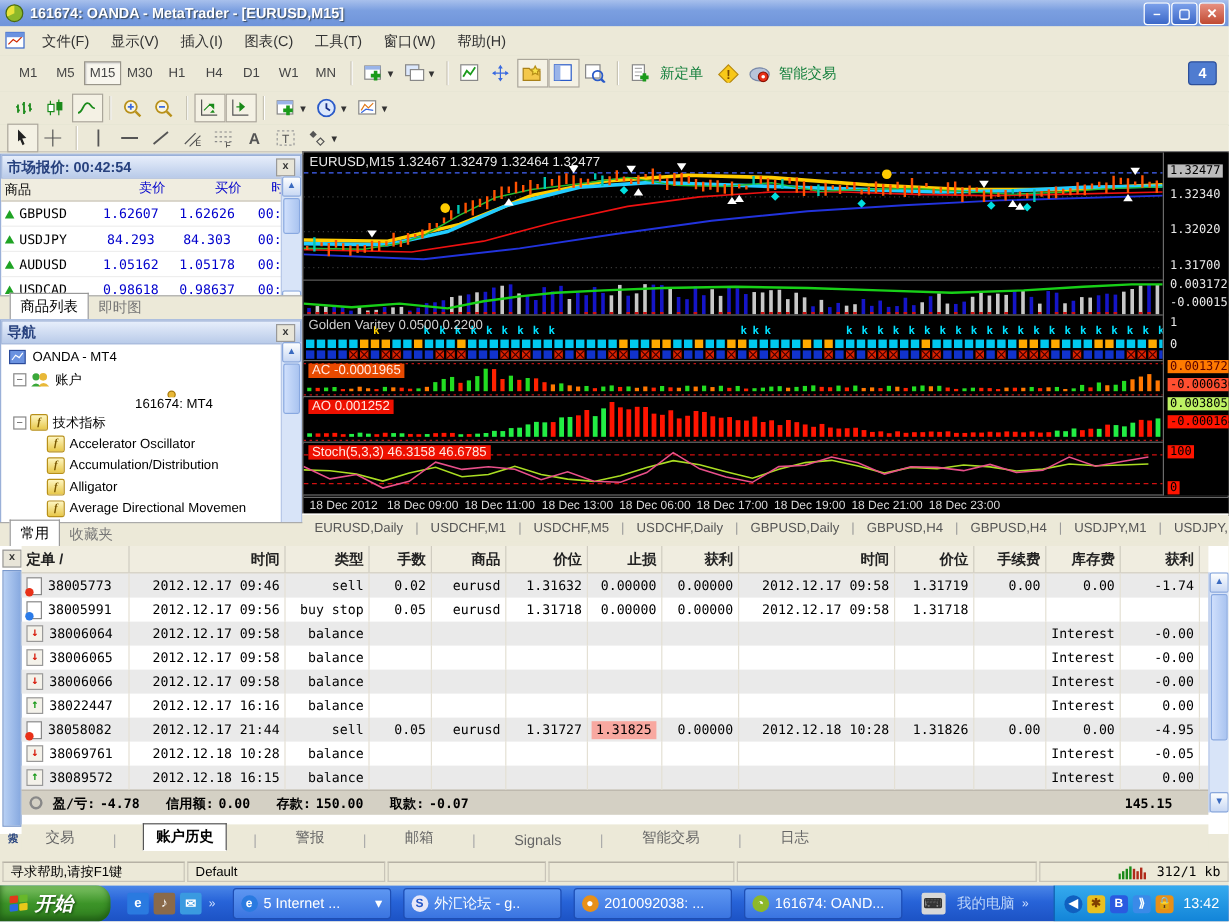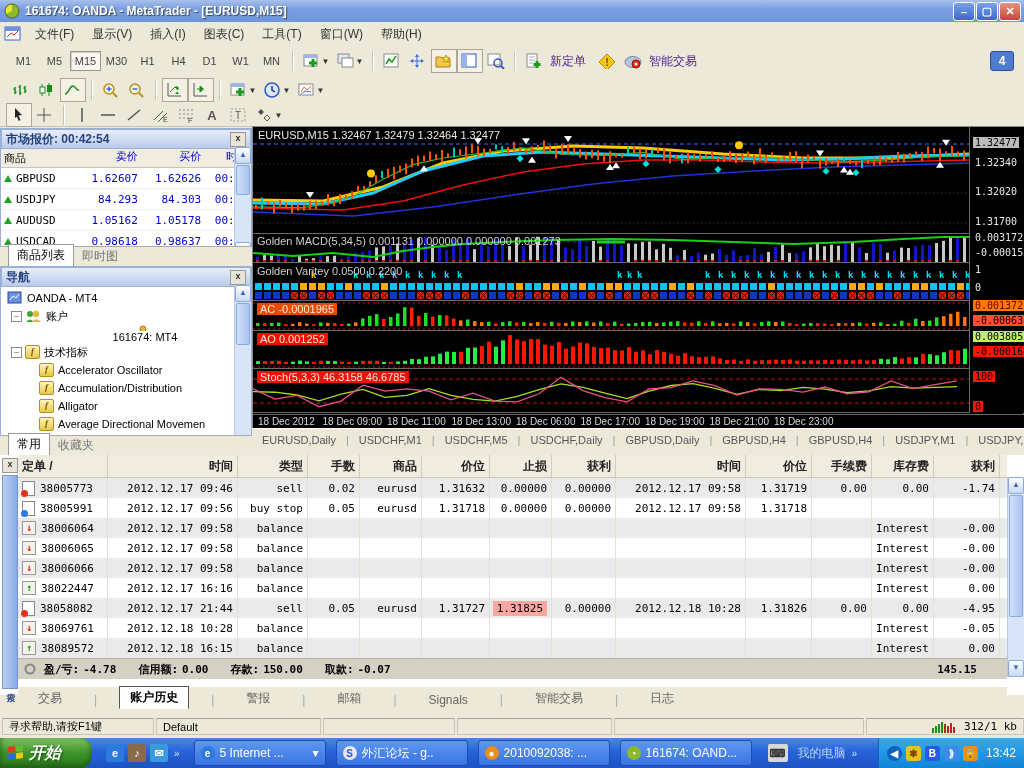--- a/index.html
+++ b/index.html
@@ -24,39 +24,39 @@
   .toolbar{background:#ece9d8;display:flex;align-items:center;}
   #tb1{left:0;top:46px;width:1024px;height:30px;border-bottom:1px solid #d8d4c8;}
   #tb2{left:0;top:76px;width:1024px;height:28px;border-bottom:1px solid #d8d4c8;}
   #tb3{left:0;top:104px;width:1024px;height:22px;border-bottom:1px solid #c8c4b8;}
   .tfbtn{min-width:25px;text-align:center;padding:3px 2px;color:#444;font-size:11px;border:1px solid transparent;}
   .tfbtn.active{background:#f8f6ee;border:1px solid #9a968a;box-shadow:inset 1px 1px 1px #ccc;}
   .tbtn{width:24px;height:22px;display:flex;align-items:center;justify-content:center;border:1px solid transparent;position:relative;}
   .tbtn.pressed{background:#f4f1e4;border:1px solid #aaa69a;}
   .tsep{width:1px;height:20px;background:#c8c4b4;border-right:1px solid #fff;margin:0 5px;}
   .drop{font-size:8px;color:#333;margin-left:1px;}
-  .tlabel{font-size:12px;color:#4c1d95;margin:0 8px 0 3px;white-space:nowrap;font-family:Liberation Serif, serif;}
+  .tlabel{font-size:12px;color:#15803d;margin:0 8px 0 3px;white-space:nowrap;font-family:Liberation Serif, serif;}
   #notify-badge{position:absolute;right:10px;top:51px;width:22px;height:18px;background:#4f7cd0;border:1px solid #2c4f9a;
       border-radius:3px;color:#fff;font-weight:bold;text-align:center;line-height:18px;font-size:12px;}
   
   .panel-title{height:18px;background:linear-gradient(#e7eefb,#b9cbe9);color:#27417e;font-weight:bold;
                font-size:12px;display:flex;align-items:center;padding:0 4px;border:1px solid #9ab0d8;}
   .panel-close{margin-left:auto;width:14px;height:13px;background:#e8e5d8;border:1px solid #999;
                font-size:9px;line-height:11px;text-align:center;color:#333;font-weight:bold;}
   .ptab{padding:2px 8px;font-size:12px;color:#777;}
   .ptab.active{background:#fff;border:1px solid #999;border-bottom:1px solid #fff;color:#000;}
   .ptabs{display:flex;align-items:flex-end;height:20px;background:#ece9d8;border-top:1px solid #aaa;}
   
   #mw{left:0;top:128px;width:250px;height:136px;background:#fff;border:1px solid #9ab0d8;}
   #mw-table{font-size:11px;font-family:"DejaVu Sans Mono",monospace;}
   .mw-head{display:flex;height:18px;background:#f0ede0;border-bottom:1px solid #c8c4b8;color:#222;font-family:"Liberation Sans",sans-serif;}
   .mw-row{display:flex;height:20px;align-items:center;border-bottom:1px solid #eee;}
   .mw-c{padding:0 3px;overflow:hidden;white-space:nowrap;}
   .mw-sym{width:76px;display:flex;align-items:center;color:#000;}
-  .mw-bid,.mw-ask{width:62px;text-align:right;color:#0000cc;}
+  .mw-bid,.mw-ask{width:62px;text-align:center;color:#0000cc;}
   .mw-time{width:44px;text-align:right;color:#0000cc;}
   .up-arrow{width:0;height:0;border-left:4px solid transparent;border-right:4px solid transparent;
             border-bottom:7px solid #1fa324;margin-right:4px;}
   
   .vscroll{position:absolute;right:0;top:0;width:16px;background:#d8e4f8;border-left:1px solid #b8c8e8;}
   .varrow{height:15px;background:linear-gradient(#fdfefe,#c8d8f4);border:1px solid #8aa8dc;border-radius:2px;
           color:#3a6ac0;font-size:8px;text-align:center;line-height:14px;}
   .vthumb{margin:1px;height:28px;background:linear-gradient(90deg,#cfdffc,#aac4f0);border:1px solid #88a8e0;border-radius:2px;}
   
   #nav{left:0;top:266px;width:250px;height:189px;background:#fff;border:1px solid #9ab0d8;}
@@ -844,24 +844,20 @@
             <rect x="675" y="26" width="3" height="2" fill="#d01010"></rect>
             <rect x="682" y="9.042628815299587" width="3" height="18.957371184700413" fill="#c8c8c8"></rect>
             <rect x="689" y="6.85133923982319" width="3" height="21.14866076017681" fill="#c8c8c8"></rect>
             <rect x="696" y="3.9567248695775064" width="3" height="24.043275130422494" fill="#c8c8c8"></rect>
             <rect x="696" y="26" width="3" height="2" fill="#d01010"></rect>
             <rect x="703" y="3.425849513003701" width="3" height="24.5741504869963" fill="#1515c8"></rect>
             <rect x="703" y="26" width="3" height="2" fill="#d01010"></rect>
             <rect x="710" y="3.213717146923667" width="3" height="24.786282853076333" fill="#c8c8c8"></rect>
             <polyline points="0,19 40,22 80,19 120,23 150,17 180,13 210,10 250,8 300,6 360,5 420,6 480,8 540,10 600,8 650,5 690,3 716,3" fill="none" stroke="#18d018" stroke-width="2"></polyline>
           </svg>
-          <div class="ind-label">Golden MACD(5,34,5) 0.001131 0.000000 0.000000 0.001273<svg width="60" height="8" style="display:inline-block;margin-left:6px;vertical-align:middle">
-              <path d="M0 4 h24" stroke="#2a2ae8" stroke-dasharray="3,3"></path>
-              <path d="M30 4 h28" stroke="#18d018" stroke-width="3"></path>
-            </svg></div>
         </div>
         <div class="pane-sep" style="top: 135px;"></div>
         <div class="pane" style="top: 137px; height: 36px; width: 716px;">
           <svg width="716" height="36">
             <rect x="2" y="28" width="7" height="7" fill="#1133cc"></rect>
             <rect x="2" y="19" width="7" height="7" fill="#00c8ee"></rect>
             <rect x="11" y="28" width="7" height="7" fill="#1133cc"></rect>
             <rect x="11" y="19" width="7" height="7" fill="#00c8ee"></rect>
             <rect x="20" y="28" width="7" height="7" fill="#1133cc"></rect>
             <rect x="20" y="19" width="7" height="7" fill="#00c8ee"></rect>

